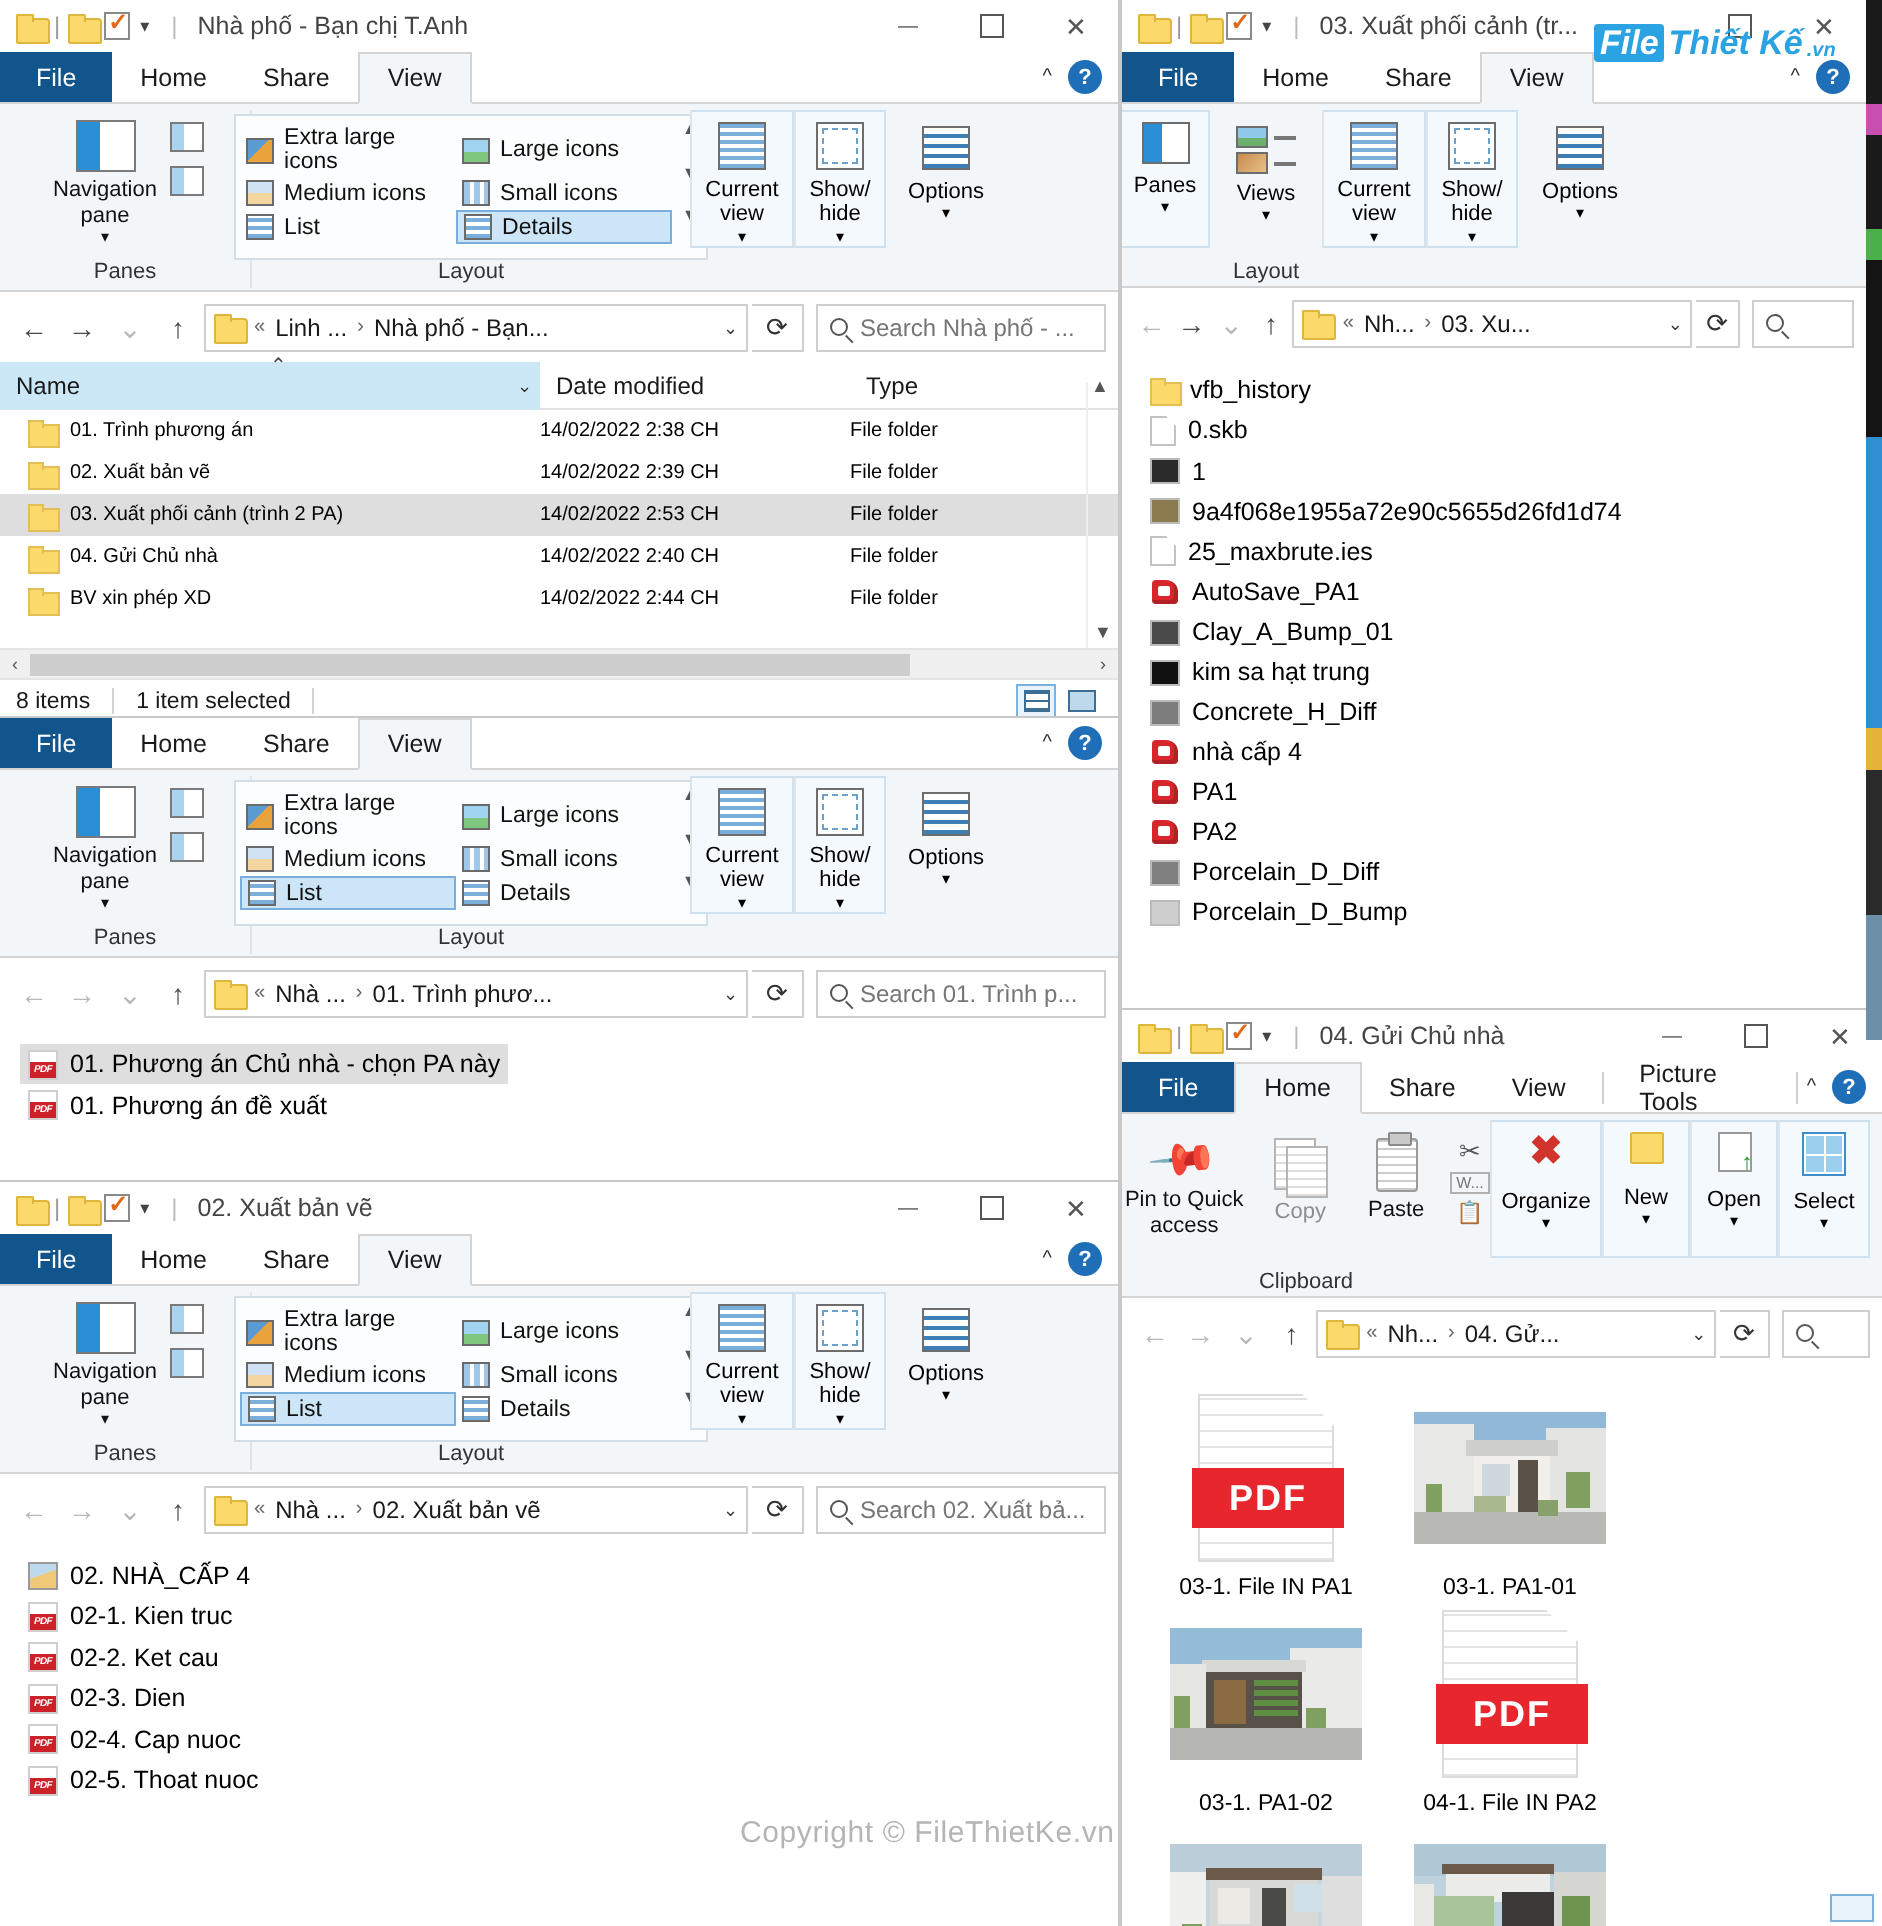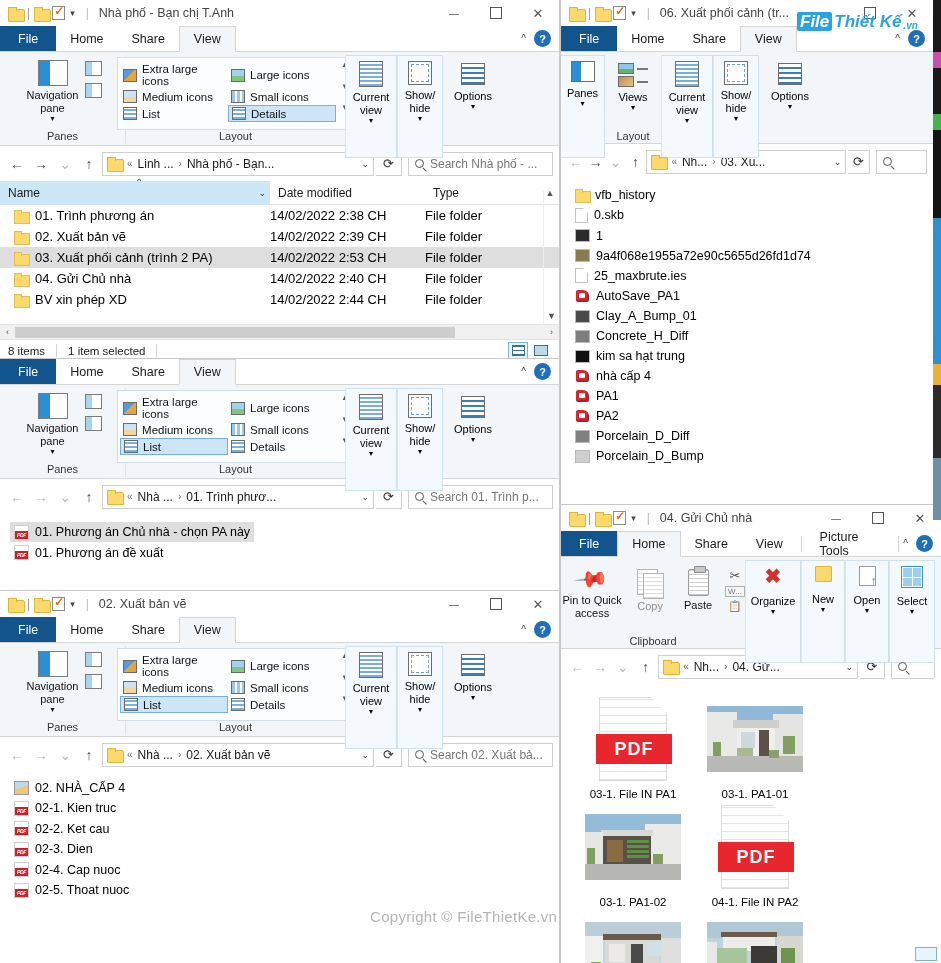--- a/index.html
+++ b/index.html
@@ -44,21 +44,21 @@
   .toolsep{ width:1px; background:#d0d0d0; height:16px; align-self:center; margin:0 4px; }
 
   
   .ribbon { background:#f3f6f9; border-bottom:1px solid #d4d4d4; display:flex; padding:3px 0 0 0; position:relative; height:94px; }
   .rgroup { display:flex; flex-direction:column; align-items:center; justify-content:space-between; padding:2px 6px 0; height:89px; position:relative;}
   .rgroup + .rgroup { border-left:1px solid #dfe4e9; }
   .glabel { font-size:11px; color:#333; padding-bottom:2px; }
   .gbody { display:flex; align-items:flex-start; gap:3px; flex:1; }
   .bigbtn { display:flex; flex-direction:column; align-items:center; width:58px; font-size:11px; color:#111; line-height:1.15; text-align:center; padding-top:3px;}
   .bigbtn .ic { margin-bottom:3px; }
-  .boxed { border:1px solid #cfe0ef; background:#f3f9fd; height:103px; justify-content:flex-start; padding-top:5px; }
+  .boxed { border:1px solid #cfe0ef; background:#f3f9fd; height:69px; justify-content:flex-start; padding-top:5px; }
 
   
   .ic-nav { width:30px;height:26px; border:1px solid #7a7a7a; background:#fff; display:flex;}
   .ic-nav i { display:block; width:11px; background:#2b8fd8; }
   .ic-nav b { flex:1; background:#fff; }
   .ic-small { width:17px;height:15px;border:1px solid #7a7a7a;background:#fff; display:flex; }
   .ic-small i{ width:6px; background:#a8d4f0;}
   .ic-small.det i{ background:#a8d4f0; }
 
   .layoutlist { display:flex; flex-direction:column; gap:1px; padding-top:2px;}
@@ -129,21 +129,21 @@
   
   .colhdr { height:24px; display:flex; align-items:center; font-size:12px; color:#1a1a1a; border-bottom:1px solid #e2e2e2; position:relative;}
   .ch { padding:0 8px; height:24px; display:flex; align-items:center; position:relative;}
   .ch.name { width:270px; background:#cce8f7; }
   .ch.name:after{content:"⌃"; position:absolute; left:50%; top:-4px; font-size:10px; color:#4a4a4a;}
   .ch.date { width:155px; }
   .ch.type { flex:1; }
   .ch .sortc{ position:absolute; right:4px; font-size:9px; color:#333;}
 
   
-  .rows { font-size:13px; }
+  .rows { font-size:10px; }
   .drow { height:21px; display:flex; align-items:center; }
   .drow.sel { background:#dedede; }
   .dname { width:270px; display:flex; align-items:center; gap:7px; padding-left:14px; }
   .ddate { width:155px; }
   .dtype { flex:1; }
   .ficon-sm { width:14px;height:12px;position:relative;flex:0 0 14px;}
   .ficon-sm:before{content:"";position:absolute;left:0;top:2px;width:14px;height:10px;background:#fcd96b;border:1px solid #e3bd55;}
   .ficon-sm:after{content:"";position:absolute;left:0;top:0;width:6px;height:3px;background:#fcd96b;border:1px solid #e3bd55;border-bottom:none;}
 
   
@@ -701,21 +701,21 @@
 <div class="win" style="left:560px;top:0;width:373px;height:508px;border-top:none;border-right:none;">
   <div class="titlebar">
     <div class="qat">
       <span class="ficon"></span>
       <span class="qsep">|</span>
       <span class="ficon"></span>
       <span class="propicon"></span>
       <span class="qdd">▾</span>
       <span class="tbar-sep">|</span>
     </div>
-    <span class="wtitle">06. Xuất phối cảnh (tr...</span>
+    <span class="wtitle">03. Xuất phối cảnh (tr...</span>
     <div class="wbtns">
       <div class="wbtn max" style="margin-left:auto;"></div>
       <div class="wbtn close"></div>
     </div>
   </div>
   <div class="tabrow">
     <div class="tab file">File</div>
     <div class="tab">Home</div>
     <div class="tab">Share</div>
     <div class="tab active">View</div>
@@ -808,26 +808,26 @@
         </span></div>
     <div><span class="lvrow">
           <i class="skpic"></i>
           <em style="font-style:normal">AutoSave_PA1</em>
         </span></div>
     <div><span class="lvrow">
           <i class="swatchic" style="background:#4a4a4a"></i>
           <em style="font-style:normal">Clay_A_Bump_01</em>
         </span></div>
     <div><span class="lvrow">
+          <i class="swatchic" style="background:#111"></i>
+          <em style="font-style:normal">kim sa hạt trung</em>
+        </span></div>
+    <div><span class="lvrow">
           <i class="swatchic" style="background:#7d7d7d"></i>
           <em style="font-style:normal">Concrete_H_Diff</em>
-        </span></div>
-    <div><span class="lvrow">
-          <i class="swatchic" style="background:#111"></i>
-          <em style="font-style:normal">kim sa hạt trung</em>
         </span></div>
     <div><span class="lvrow">
           <i class="skpic"></i>
           <em style="font-style:normal">nhà cấp 4</em>
         </span></div>
     <div><span class="lvrow">
           <i class="skpic"></i>
           <em style="font-style:normal">PA1</em>
         </span></div>
     <div><span class="lvrow">

